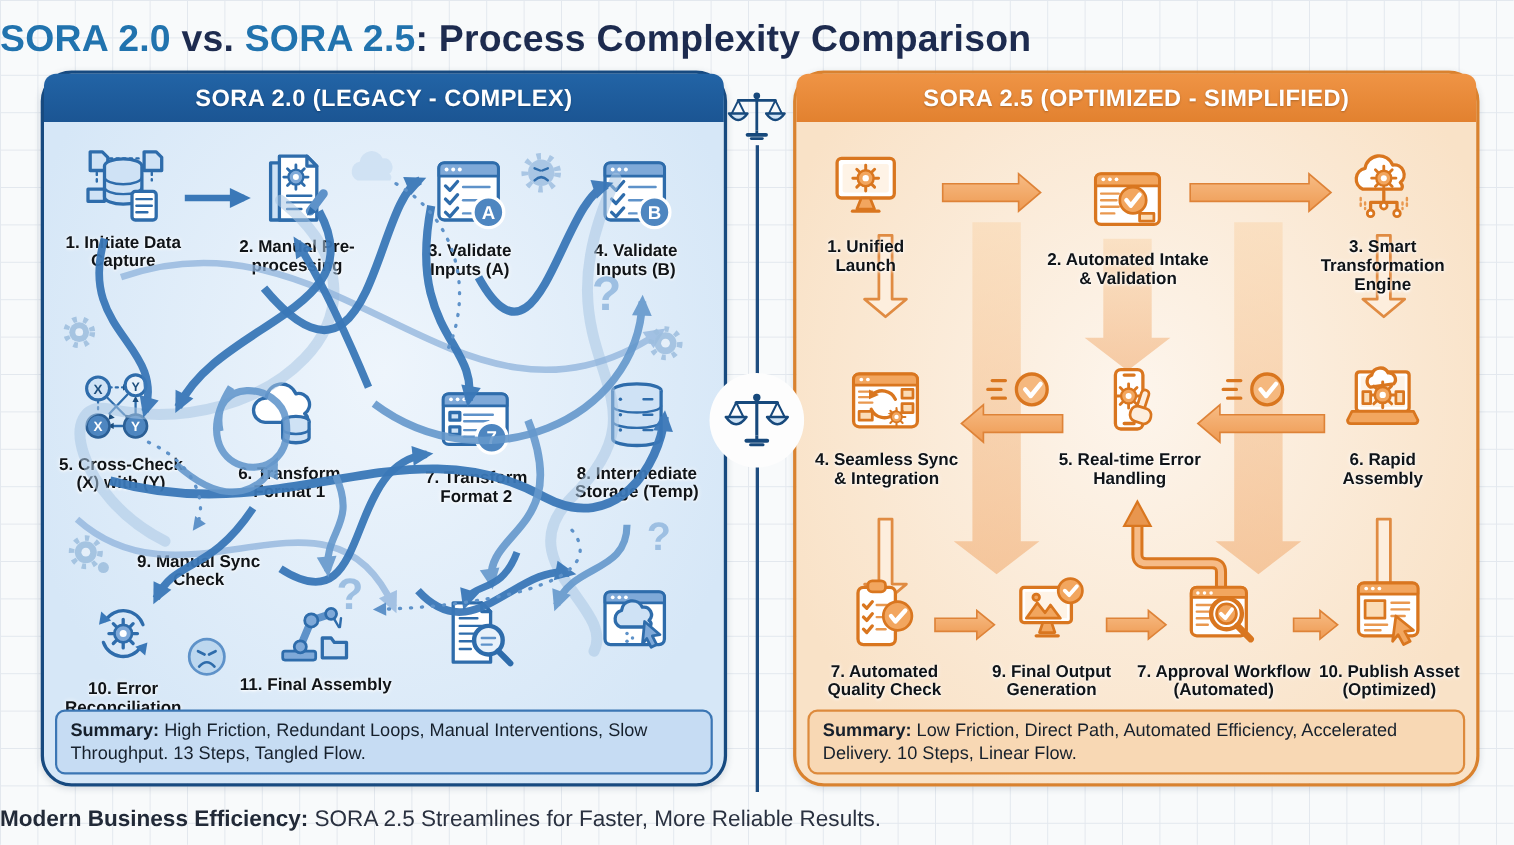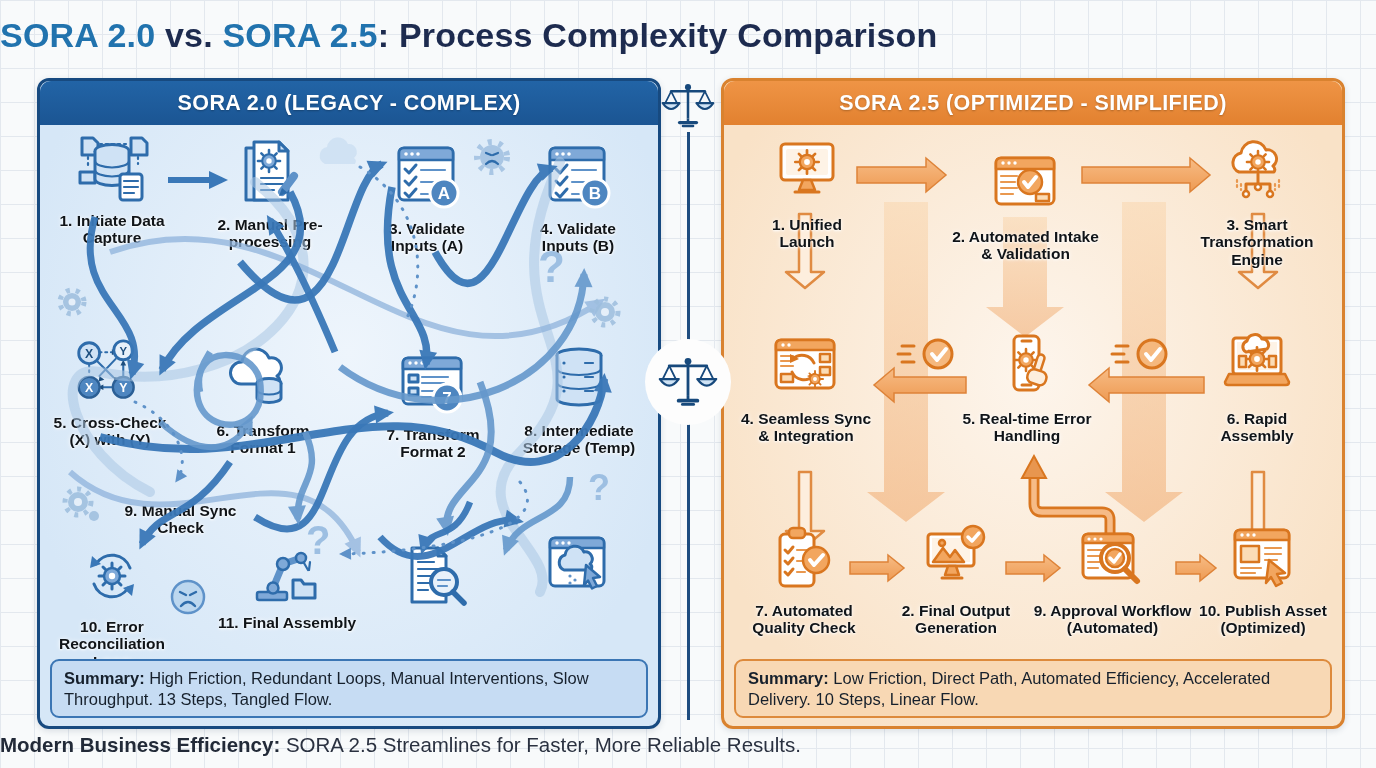--- a/index.html
+++ b/index.html
@@ -8,21 +8,21 @@
     font-family:"Liberation Sans",sans-serif;
     background-color:#f8fafb;
     background-image:linear-gradient(#e3e8ee 1px,transparent 1px),
                      linear-gradient(90deg,#e3e8ee 1px,transparent 1px);
     background-size:34px 34px;
   }
   .title{position:absolute;top:16px;left:0;right:0;text-align:left;
     font-size:34px;font-weight:800;color:#1d2b4f;letter-spacing:.2px}
   .title .accent{color:#2173ae}
 
-  .panel{position:absolute;top:78px;width:618px;height:645px;border-radius:12px;
+  .panel{position:absolute;top:64px;width:618px;height:645px;border-radius:28px;
     border:3.5px solid;box-shadow:0 2px 6px rgba(40,60,90,.15)}
   .panel.left{left:37px;border-color:#174a80;
     background:radial-gradient(ellipse at 50% 42%,#eef5fc 0%,#d6e7f7 78%)}
   .panel.right{left:721px;border-color:#d9822f;
     background:radial-gradient(ellipse at 50% 45%,#fdf5ec 0%,#f9e2c7 80%)}
   .phead{height:44px;border-radius:11px 11px 0 0;display:flex;align-items:center;
     justify-content:center;color:#fff;font-size:21.5px;font-weight:bold;letter-spacing:.4px;
     text-shadow:0 1px 2px rgba(0,0,0,.25)}
   .panel.left .phead{background:linear-gradient(#2264a6,#1b5593)}
   .panel.right .phead{background:linear-gradient(#ef9445,#e2812f)}
@@ -428,21 +428,21 @@
   <g>
     <circle cx="148" cy="475" r="16" fill="#bcd7ef" stroke="#5e92c9" stroke-width="2.5"></circle>
     <path d="M140,470 l6,3 M156,470 l-6,3 M141,484 q7,-8 14,0" stroke="#2e6cab" stroke-width="2.4" fill="none" stroke-linecap="round"></path>
   </g>
   <text x="498" y="160" font-size="44" font-weight="bold" fill="#9dbfe2">?</text>
   <text x="266" y="432" font-size="40" font-weight="bold" fill="#9dbfe2">?</text>
   <text x="548" y="378" font-size="36" font-weight="bold" fill="#9dbfe2">?</text>
 </svg>
 
 
-<div class="step" style="left:752px;top:136px;width:110px">
+<div class="step" style="left:732px;top:136px;width:110px">
   <svg class="icn" viewBox="0 0 76 76">
     <rect class="oW" x="12" y="8" width="52" height="36" rx="4"></rect>
     <rect x="17" y="13" width="42" height="26" rx="2" fill="#fef3e6"></rect>
     <use href="#gearO" transform="translate(38,26) scale(.9)"></use>
     <path class="oM" d="M34,44 h8 l4,10 h-16 z"></path>
     <path class="sO" d="M26,56 h24"></path>
   </svg>
   <div class="lbl">1. Unified Launch</div>
 </div>
 
@@ -539,37 +539,37 @@
   <svg class="icn" viewBox="0 0 76 76">
     <rect class="oW" x="10" y="12" width="46" height="32" rx="3"></rect>
     <rect x="14" y="16" width="38" height="24" fill="#fef3e6"></rect>
     <path class="oM" d="M15,40 l10,-14 7,9 5,-7 9,12 z"></path>
     <circle cx="24" cy="21" r="3" class="oM" stroke-width="2"></circle>
     <path class="oM" d="M30,44 h8 l3,9 h-14 z"></path>
       <path class="sO" d="M24,56 h20"></path>
     <circle cx="55" cy="15" r="11" class="oM" stroke-width="3"></circle>
     <path d="M50,15 l4,4 7,-8" stroke="#fff" stroke-width="3.5" fill="none" stroke-linecap="round" stroke-linejoin="round"></path>
   </svg>
-  <div class="lbl">2. Final Output Generation</div>
+  <div class="lbl">9. Final Output Generation</div>
 </div>
 
 <div class="step" style="left:1030px;top:522px;width:165px">
   <svg class="icn" viewBox="0 0 76 76">
     <rect class="oW" x="8" y="12" width="50" height="44" rx="5"></rect>
     <path class="oM" d="M8,17 q0,-5 5,-5 h40 q5,0 5,5 v4 h-50 z"></path>
     <circle cx="14" cy="17" r="1.6" fill="#fff"></circle>
       <circle cx="20" cy="17" r="1.6" fill="#fff"></circle>
       <circle cx="26" cy="17" r="1.6" fill="#fff"></circle>
     <path class="sO2" d="M13,28 h14 M13,34 h12 M13,40 h14 M13,46 h10"></path>
     <circle cx="40" cy="36" r="14" fill="#fff" stroke="#d9761f" stroke-width="4"></circle>
     <circle cx="40" cy="36" r="9" class="oM" stroke-width="2.5"></circle>
     <path d="M35,36 l4,4 6,-8" stroke="#fff" stroke-width="3.5" fill="none" stroke-linecap="round" stroke-linejoin="round"></path>
     <path d="M50,47 L62,59" stroke="#d9761f" stroke-width="6" stroke-linecap="round"></path>
   </svg>
-  <div class="lbl">9. Approval Workflow (Automated)</div>
+  <div class="lbl">7. Approval Workflow (Automated)</div>
 </div>
 
 <div class="step" style="left:1196px;top:522px;width:134px">
   <svg class="icn" viewBox="0 0 76 76">
     <rect class="oW" x="10" y="8" width="54" height="48" rx="5"></rect>
     <path class="oM" d="M10,13 q0,-5 5,-5 h44 q5,0 5,5 v5 h-54 z"></path>
     <circle cx="17" cy="13" r="1.7" fill="#fff"></circle>
       <circle cx="23" cy="13" r="1.7" fill="#fff"></circle>
       <circle cx="29" cy="13" r="1.7" fill="#fff"></circle>
     <rect class="oL" x="16" y="24" width="18" height="16"></rect>

